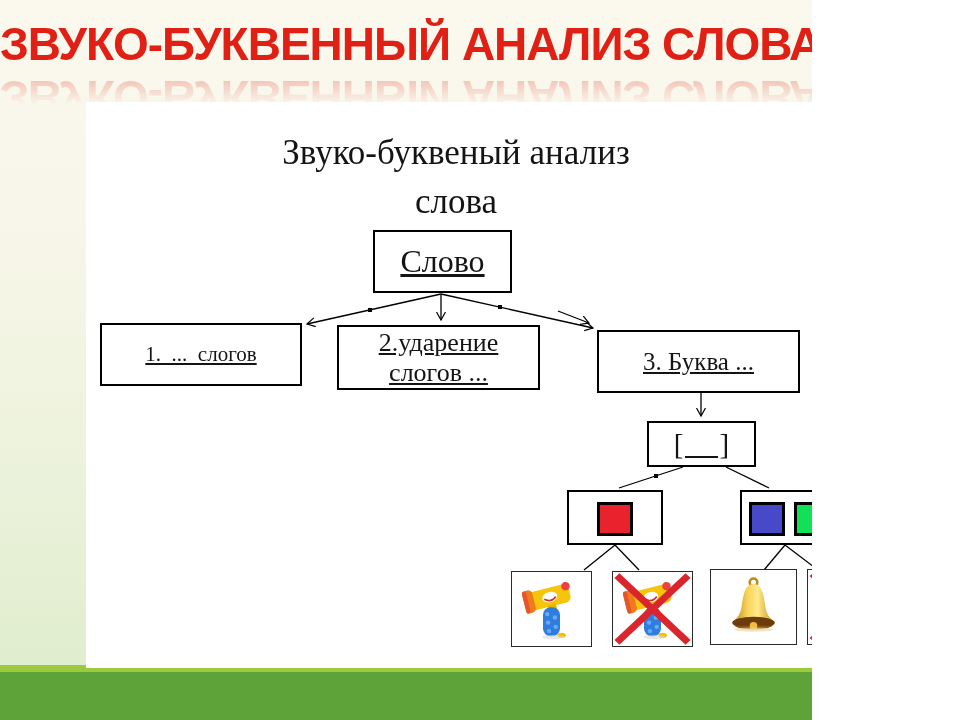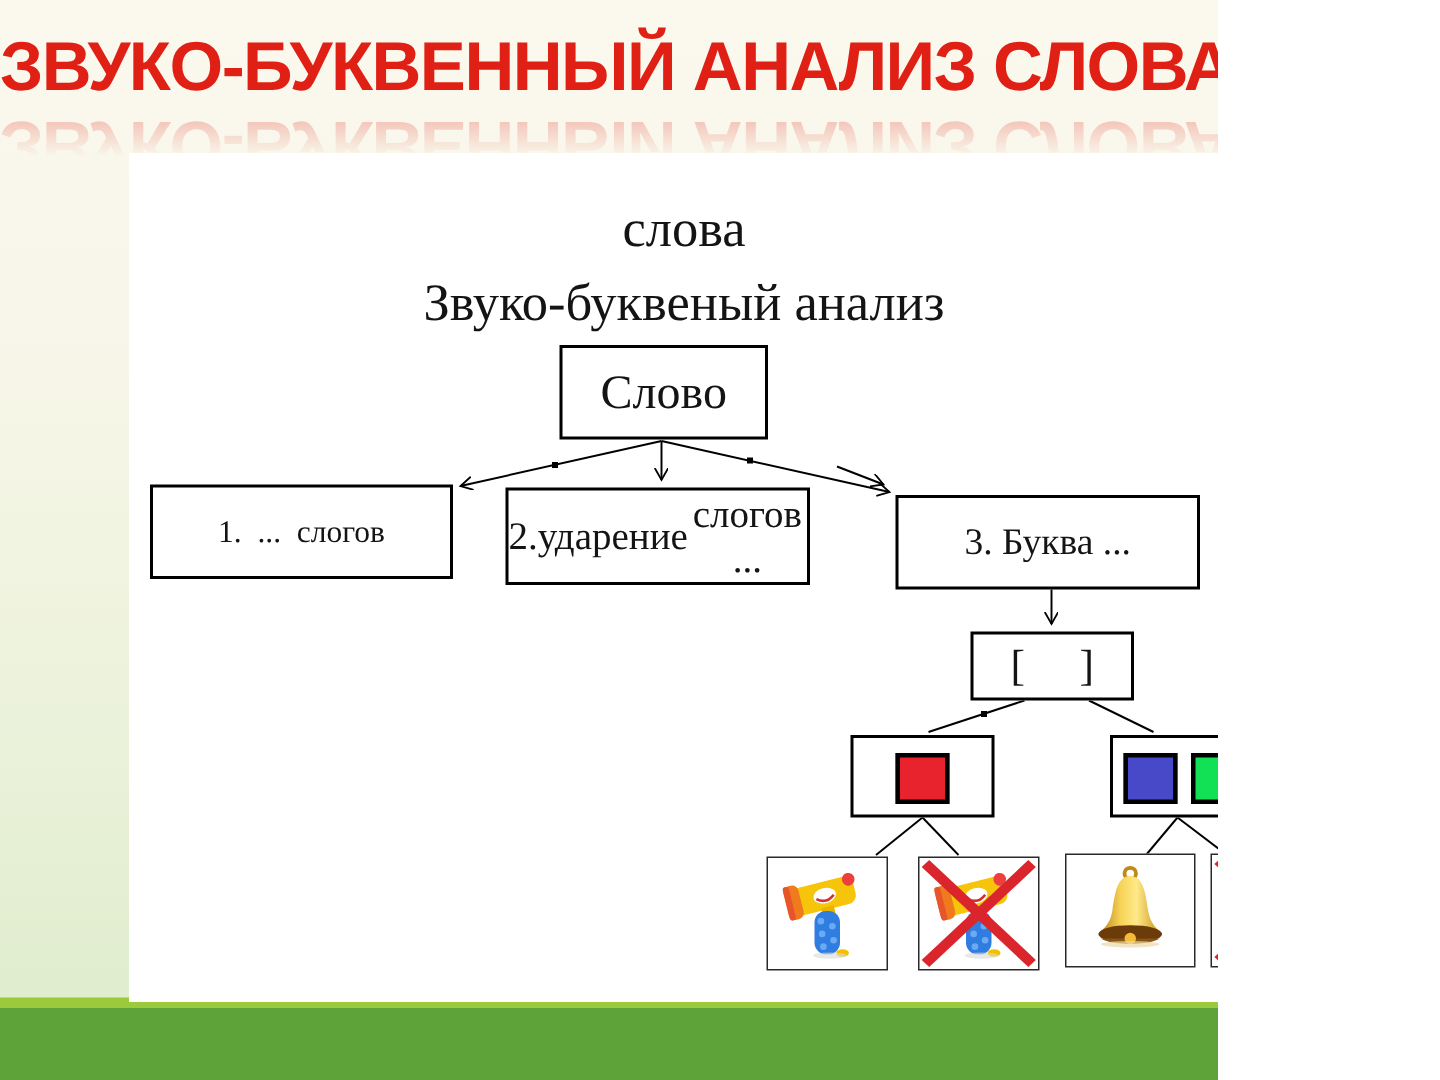--- a/index.html
+++ b/index.html
@@ -23,25 +23,25 @@
   .footer-bar{position:absolute;left:0;top:672px;width:960px;height:48px;}
 
   
   .panel{position:absolute;left:86px;top:102px;width:816px;height:566px;background:#ffffff;}
 
   .diagram-heading{position:absolute;left:86px;top:128px;width:740px;text-align:center;
     font-size:35px;line-height:49px;}
   .diagram-heading span{display:block;}
 
   .node{position:absolute;background:#fff;border:2px solid #000;box-sizing:border-box;
-    display:flex;align-items:center;justify-content:center;text-align:center;}
+    display:flex;align-items:center;justify-content:center;text-align:center;text-decoration:underline;}
   .pre{white-space:pre;}
   .node-root{left:373px;top:230px;width:139px;height:63px;font-size:32px;}
   .node-syllables{left:100px;top:323px;width:202px;height:63px;font-size:21px;}
-  .node-stress{left:337px;top:325px;width:203px;height:65px;font-size:26px;line-height:30px;flex-direction:row;}
+  .node-stress{left:337px;top:325px;width:203px;height:65px;font-size:26px;line-height:30px;flex-direction:column;}
   .node-letter{left:597px;top:330px;width:203px;height:63px;font-size:25px;}
   .node-brackets{left:647px;top:421px;width:109px;height:46px;font-size:29px;}
 
   .node-colorbox{background:#fff;border:2px solid #000;}
   .colorbox-left{left:567px;top:490px;width:96px;height:55px;}
   .colorbox-right{left:740px;top:490px;width:95px;height:55px;}
   .sq{position:absolute;width:30px;height:28px;border:3px solid #000;}
 
   .imgbox{position:absolute;background:#fff;border:1px solid #2a2a2a;box-sizing:border-box;}
   .imgbox svg.pic{position:absolute;left:3px;top:3px;}
@@ -56,22 +56,22 @@
 
   <div class="slide-title" style="color: rgb(224, 31, 21);">ЗВУКО-БУКВЕННЫЙ АНАЛИЗ СЛОВА</div>
   <div class="slide-title-reflect" style="color: rgb(224, 31, 21);">ЗВУКО-БУКВЕННЫЙ АНАЛИЗ СЛОВА</div>
 
   <div class="footer-strip" style="background-color: rgb(156, 202, 61);"></div>
   <div class="footer-bar" style="background-color: rgb(93, 163, 57);"></div>
 
   <div class="panel"></div>
 
   <div class="diagram-heading">
+    <span>Звуко-буквеный анализ</span>
     <span>слова</span>
-    <span>Звуко-буквеный анализ</span>
   </div>
 
   <svg class="lines" viewBox="0 0 960 720">
     <defs>
       <marker id="ah" markerWidth="12" markerHeight="12" refX="8" refY="4.5" orient="auto" markerUnits="userSpaceOnUse">
         <path d="M0,0 L8,4.5 L0,9" fill="none" stroke="#000" stroke-width="1.2"></path>
       </marker>
     </defs>
     <g stroke="#000" stroke-width="1.3" fill="none">
       <line x1="441" y1="294" x2="307" y2="324" marker-end="url(#ah)"></line>

